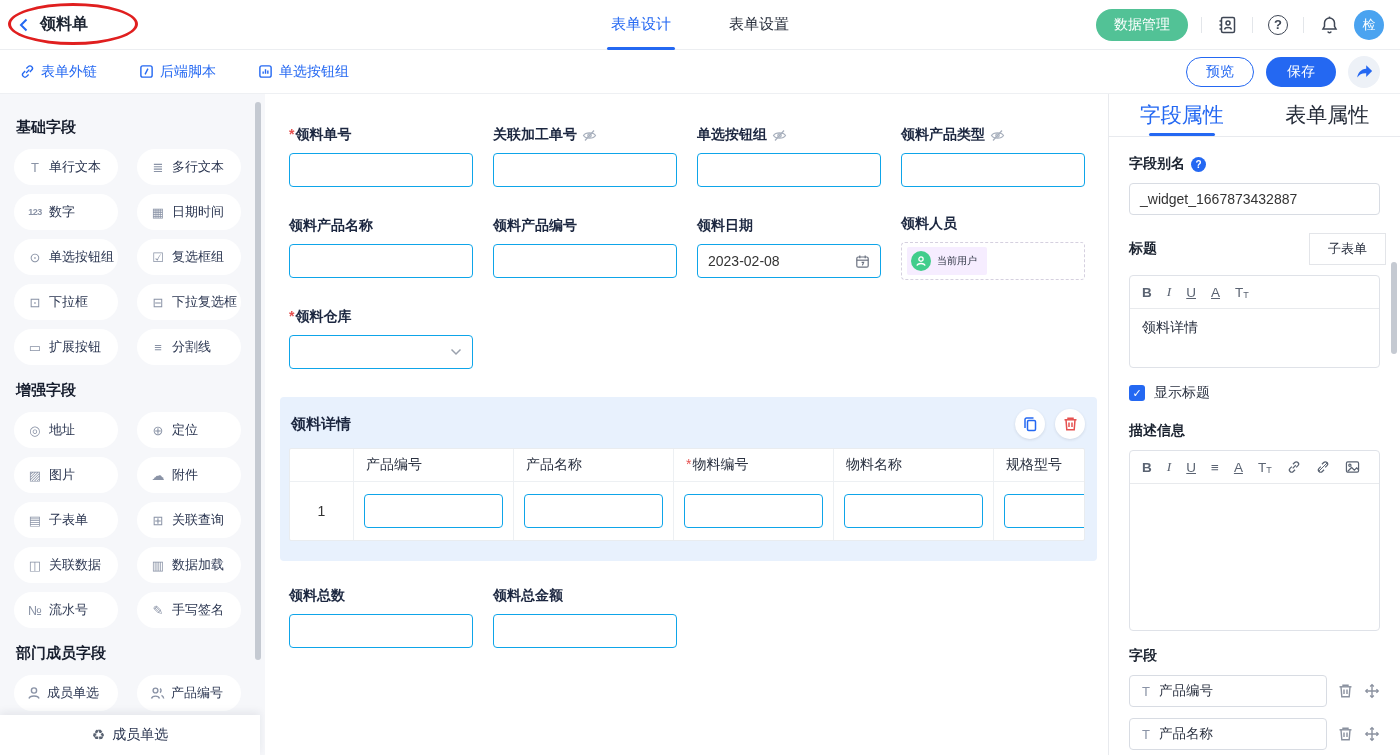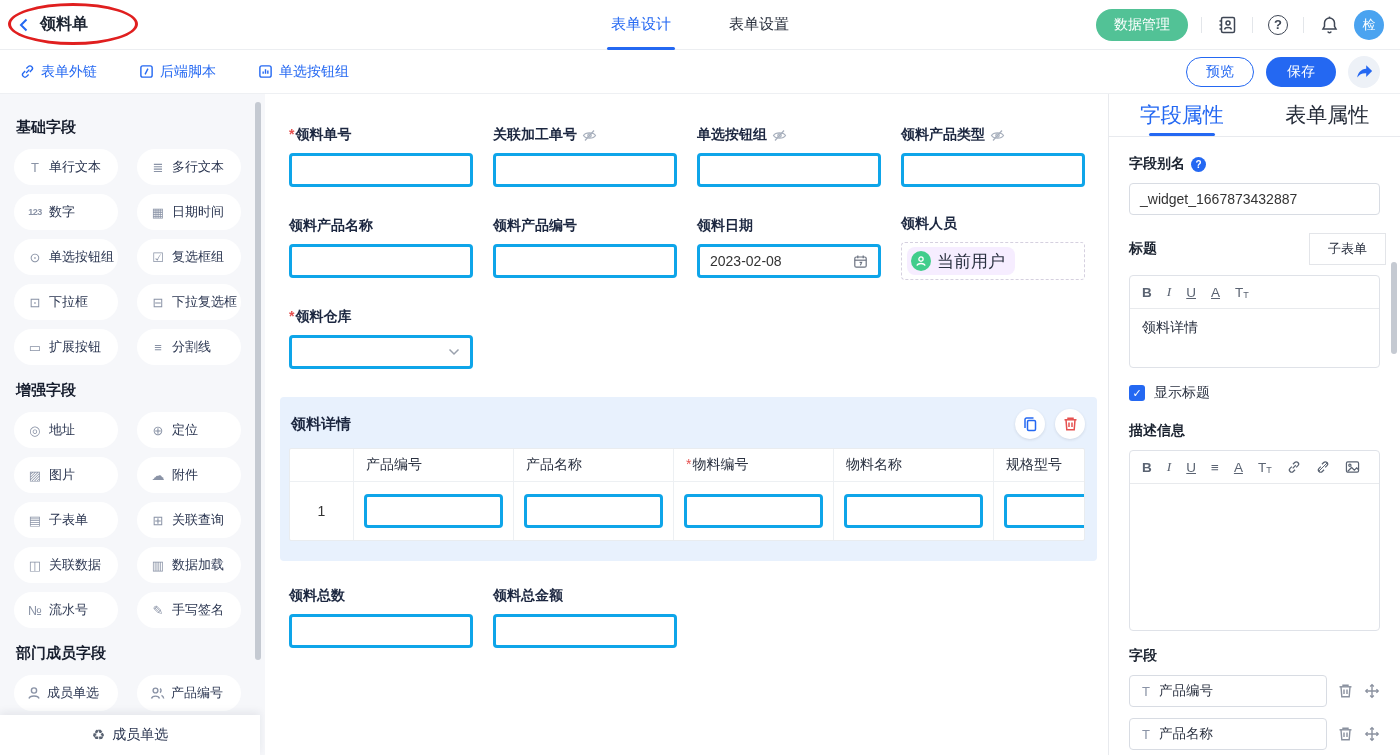--- a/index.html
+++ b/index.html
@@ -50,25 +50,25 @@
   .recycle { position:absolute; left:0; bottom:0; width:260px; height:40px; background:#fff; box-shadow:0 -3px 8px rgba(30,40,60,.08); display:flex; align-items:center; justify-content:center; gap:7px; font-size:14px; color:#2a3550; cursor:pointer; }
   .recycle .ric { color:#5a6372; font-size:15px; }
   .sb-scroll { position:absolute; right:4px; top:8px; width:6px; height:558px; background:#c5cad2; border-radius:3px; }
 
   
   .canvas { flex:1; background:#fff; padding:32px 0 0 24px; overflow:hidden; position:relative; }
   .frow { display:flex; gap:20px; margin-bottom:28px;align-items:center; }
   .fld { width:184px; }
   .flabel { font-size:14px; font-weight:700; color:#1c2740; margin-bottom:9px; display:flex; align-items:center; gap:5px; }
   .req::before { content:"*"; color:#e5504f; margin-right:1px; }
-  .inp { height:34px; border:3px solid #0ea5e9; border-radius:4px; background:#fff; width:100%; display:flex; align-items:center; padding:0 10px; color:#333; }
+  .inp { height:34px; border:1px solid #0ea5e9; border-radius:4px; background:#fff; width:100%; display:flex; align-items:center; padding:0 10px; color:#333; }
   .inp .chev { margin-left:auto; }
   .eyeoff { color:#a8b0bd; }
   .person-box { height:38px; border:1px dashed #d5d0df; border-radius:4px; display:flex; align-items:center; padding:0 5px; }
-  .chip { background:#f6edff; border-radius:8px; height:28px; display:flex; align-items:center; gap:6px; padding:0 10px 0 4px; font-size:17px; color:#2a3140; }
+  .chip { background:#f6edff; border-radius:2px; height:28px; display:flex; align-items:center; gap:6px; padding:0 10px 0 4px; font-size:10px; color:#2a3140; }
   .chip-av { width:20px; height:20px; border-radius:50%; background:#41cd8c; display:flex; align-items:center; justify-content:center; }
 
   
   .subform { width:817px; margin-left:-9px; background:#e8f1fd; border-radius:4px; padding:12px 12px 20px 9px; margin-bottom:26px; }
   .sf-head { display:flex; align-items:center; height:30px; margin-bottom:9px; }
   .sf-title { font-size:15px; font-weight:700; color:#1c2740; margin-left:2px; }
   .sf-actions { margin-left:auto; display:flex; gap:10px; }
   .circle-btn { width:30px; height:30px; border-radius:50%; background:#fff; box-shadow:0 1px 3px rgba(30,40,60,.12); display:flex; align-items:center; justify-content:center; cursor:pointer; }
   .sf-tablewrap { background:#fff; overflow:hidden; border:1px solid #e9ecef; border-radius:2px; }
   .sf-table { display:flex; flex-direction:column; width:864px; }

